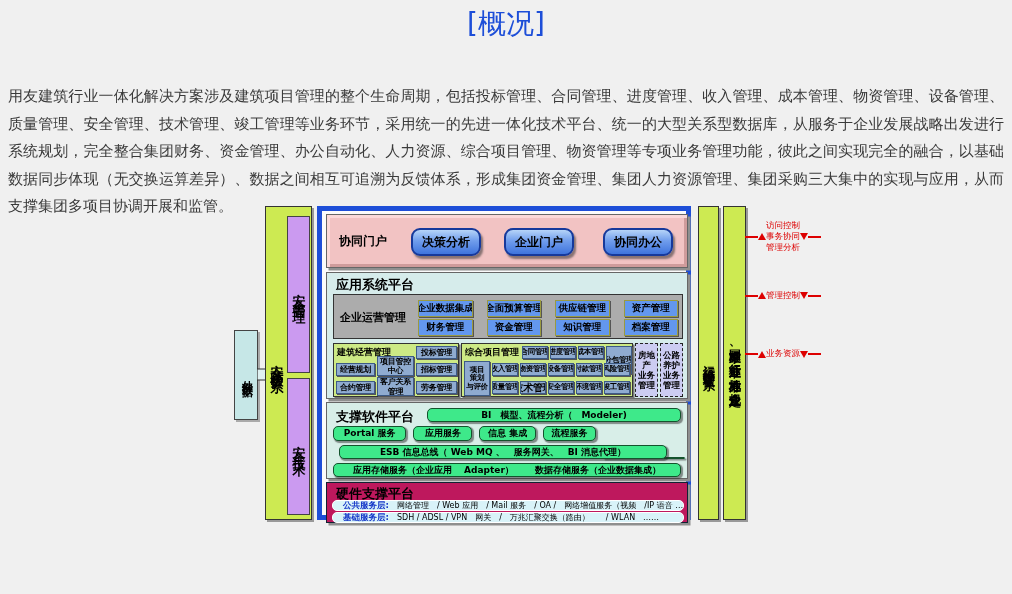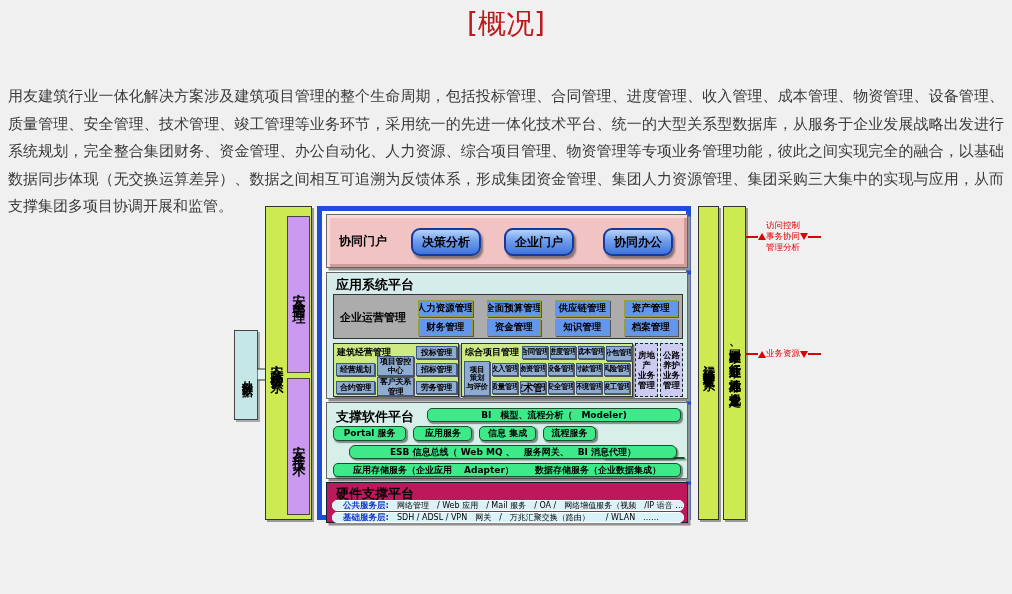--- a/index.html
+++ b/index.html
@@ -3,21 +3,21 @@
 <meta charset="utf-8">
 <style>
   * { margin:0; padding:0; box-sizing:border-box; }
   html,body { background:#f0f0f0; }
   .page {
     position:relative; width:1012px; height:594px; overflow:hidden;
     background:#f0f0f0; font-family:"DejaVu Sans", sans-serif; color:#000;
   }
   .title {
     position:absolute; top:5px; left:0; width:100%;
-    text-align:center; font-size:28px; line-height:38px; color:#b91c1c;
+    text-align:center; font-size:28px; line-height:38px; color:#1d4ed8;
   }
   .intro {
     position:absolute; top:83px; left:8px; width:996px;
     font-size:15px; line-height:27.5px; color:#3a3a3a; text-align:justify;
   }
   .diagram { position:absolute; left:232px; top:204px; width:545px; height:322px; }
   .abs { position:absolute; }
 
   
   .ext-data {
@@ -145,21 +145,21 @@
         <div class="pbtn" style="left:177px;">企业门户</div>
         <div class="pbtn" style="left:276px;">协同办公</div>
       </div>
 
       <div class="section sec-app">
         <span class="sec-label big-label" style="left:9px;top:3px;">应用系统平台</span>
 
         <div class="ops-box">
           <span class="ops-label">企业运营管理</span>
           <div class="ops-row" style="top:5px;">
-            <div class="obtn">人力资源管理</div>
+            <div class="obtn">企业数据集成</div>
             <div class="obtn">全面预算管理</div>
             <div class="obtn">供应链管理</div>
             <div class="obtn">资产管理</div>
           </div>
           <div class="ops-row" style="top:24px;">
             <div class="obtn">财务管理</div>
             <div class="obtn">资金管理</div>
             <div class="obtn">知识管理</div>
             <div class="obtn">档案管理</div>
           </div>
@@ -183,21 +183,21 @@
             <div class="sbtn wrap" style="left:2px;top:17px;width:26px;height:35px;font-size:7.5px;">
               <span style="display:block;">
                 <span style="display:block;">项目</span>
                 <span style="display:block;">策划</span>
                 <span style="display:block;">与评价</span>
               </span>
             </div>
             <div class="sbtn" style="left:60px;top:2px;width:26px;height:13px;font-size:7.5px;">合同管理</div>
             <div class="sbtn" style="left:88px;top:2px;width:26px;height:13px;font-size:7.5px;">进度管理</div>
             <div class="sbtn" style="left:116px;top:2px;width:26px;height:13px;font-size:7.5px;">成本管理</div>
-            <div class="sbtn" style="left:144px;top:2px;width:26px;height:15px;font-size:7.5px;">分包管理</div>
+            <div class="sbtn" style="left:144px;top:2px;width:26px;height:28px;font-size:7.5px;">分包管理</div>
             <div class="sbtn" style="left:30px;top:19px;width:26px;height:13px;font-size:7.5px;">收入管理</div>
             <div class="sbtn" style="left:58px;top:19px;width:26px;height:13px;font-size:7.5px;">物资管理</div>
             <div class="sbtn" style="left:86px;top:19px;width:26px;height:13px;font-size:7.5px;">设备管理</div>
             <div class="sbtn" style="left:114px;top:19px;width:26px;height:13px;font-size:7.5px;">付款管理</div>
             <div class="sbtn" style="left:142px;top:19px;width:26px;height:13px;font-size:7.5px;">风险管理</div>
             <div class="sbtn" style="left:30px;top:37px;width:26px;height:13px;font-size:7.5px;">质量管理</div>
             <div class="sbtn" style="left:58px;top:37px;width:26px;height:13px;font-size:10px;">技术管理</div>
             <div class="sbtn" style="left:86px;top:37px;width:26px;height:13px;font-size:7.5px;">安全管理</div>
             <div class="sbtn" style="left:114px;top:37px;width:26px;height:13px;font-size:7.5px;">环境管理</div>
             <div class="sbtn" style="left:142px;top:37px;width:26px;height:13px;font-size:7.5px;">竣工管理</div>
@@ -221,21 +221,21 @@
       <div class="section sec-software">
         <span class="sec-label big-label" style="left:9px;top:5px;">支撑软件平台</span>
         <div class="gbtn" style="position:absolute;left:100px;top:5px;width:254px;height:14px;">BI　模型、流程分析（　Modeler)</div>
         <div class="soft-row2">
           <div class="gbtn" style="flex:1.25;">Portal 服务</div>
           <div class="gbtn" style="flex:1;">应用服务</div>
           <div class="gbtn" style="flex:0.95;">信息 集成</div>
           <div class="gbtn" style="flex:0.9;">流程服务</div>
           <div class="gbtn" style="flex:1.4;margin-top:31px;">流程集成连接器</div>
         </div>
-        <div class="gbtn" style="position:absolute;left:22px;top:42px;width:328px;height:14px;border-radius:6px;">ESB 信息总线（ Web MQ 、　服务网关、　BI 消息代理）</div>
+        <div class="gbtn" style="position:absolute;left:12px;top:42px;width:328px;height:14px;">ESB 信息总线（ Web MQ 、　服务网关、　BI 消息代理）</div>
         <div class="gbtn" style="position:absolute;left:6px;top:60px;width:348px;height:14px;">应用存储服务（企业应用　 Adapter）　　 数据存储服务（企业数据集成）</div>
       </div>
 
       <div class="section sec-hardware">
         <span class="sec-label big-label" style="left:9px;top:2px;">硬件支撑平台</span>
         <div class="hrow" style="top:17px;">
           <span class="hrow-label">公共服务层:</span>
           <span>网络管理　/ Web 应用　/ Mail 服务　/ OA /　网络增值服务（视频　/IP 语音 …）</span>
         </div>
         <div class="hrow" style="top:29px;">
@@ -259,20 +259,29 @@
         <div class="aline"></div>
         <div class="alabel">
           <span style="display:block;">访问控制</span>
           <span style="display:block;">事务协同</span>
           <span style="display:block;">管理分析</span>
         </div>
         <div class="aline"></div>
         <div class="tri-down"></div>
         <div class="cap"></div>
       </div>
+      <div class="anno-seg" style="top:64px;height:51px;">
+        <div class="cap"></div>
+        <div class="tri-up"></div>
+        <div class="aline"></div>
+        <div class="alabel">管理控制</div>
+        <div class="aline"></div>
+        <div class="tri-down"></div>
+        <div class="cap"></div>
+      </div>
       <div class="anno-seg" style="top:119px;height:58px;">
         <div class="cap"></div>
         <div class="tri-up"></div>
         <div class="aline"></div>
         <div class="alabel">业务资源</div>
         <div class="aline"></div>
         <div class="tri-down"></div>
         <div class="cap"></div>
       </div>
     </div>

